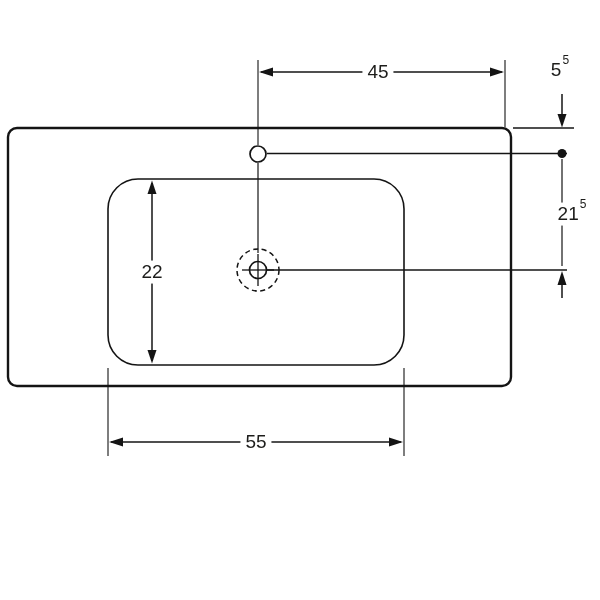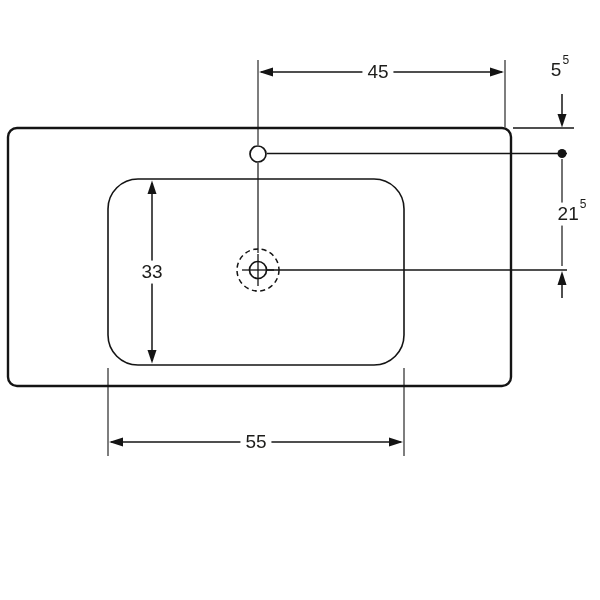--- a/index.html
+++ b/index.html
@@ -104,17 +104,17 @@
     </g>
 
   </svg>
 
   <span class="dim-label" style="left:378px; top:72px;"><span>45</span></span>
 
   <span class="dim-label" style="left:560px; top:70px;"><span>5</span><sup>5</sup></span>
 
   <span class="dim-label" style="left:572px; top:214px;"><span>21</span><sup>5</sup></span>
 
-  <span class="dim-label" style="left:152px; top:272px;"><span>33</span></span>
+  <span class="dim-label" style="left:152px; top:272px;"><span>22</span></span>
 
   <span class="dim-label" style="left:256px; top:442px;"><span>55</span></span>
 
 </div>
 
 </body></html>

